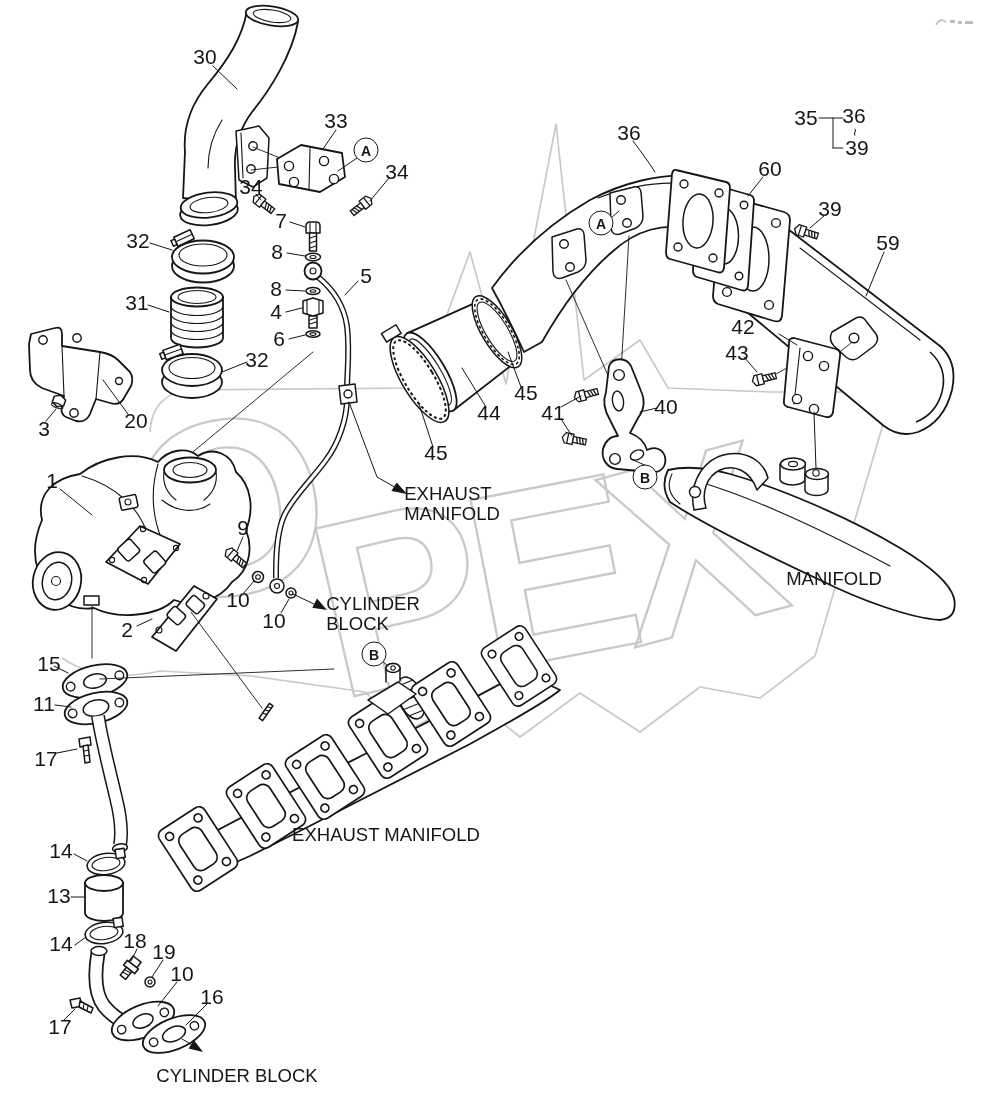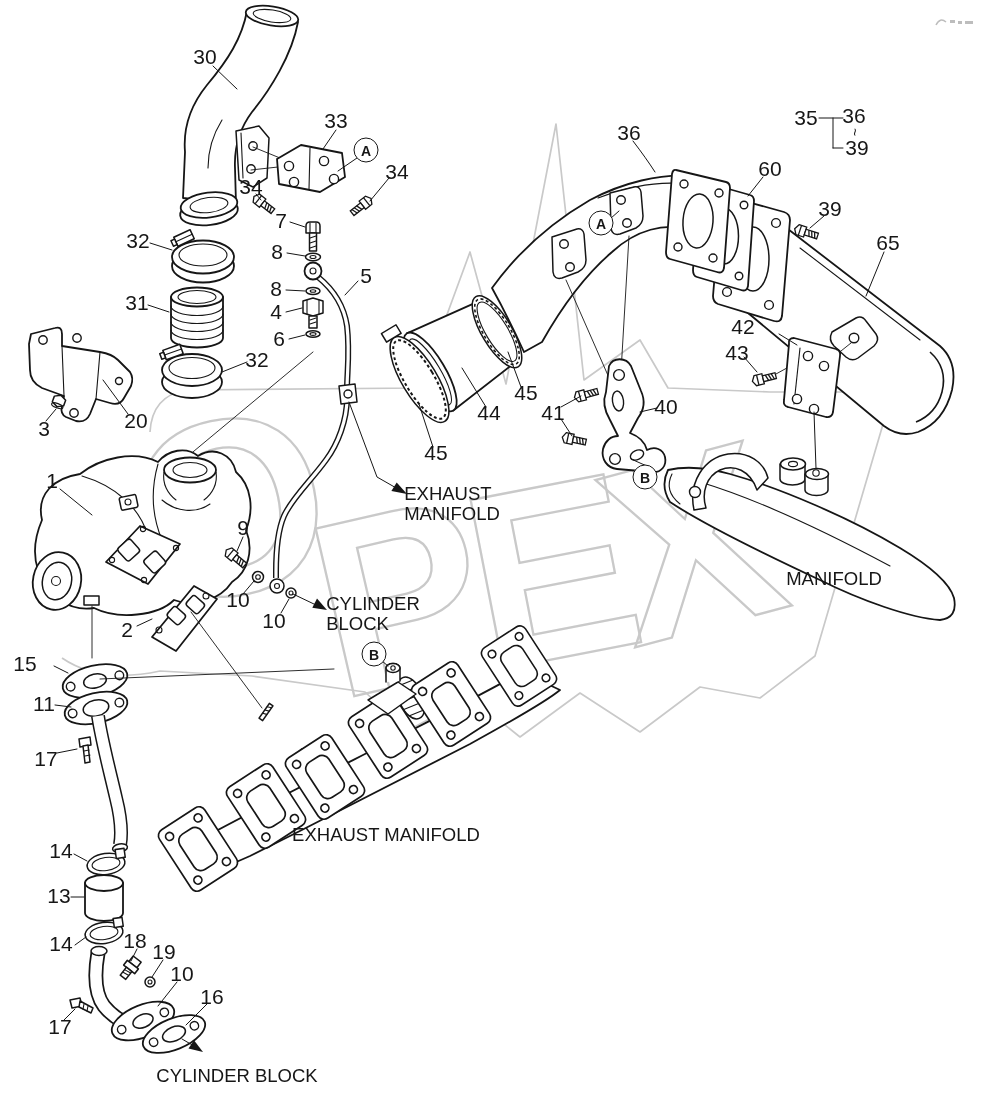--- a/index.html
+++ b/index.html
@@ -492,35 +492,35 @@
 <div class="co" style="left:138px;top:241px">32</div>
 <div class="co" style="left:137px;top:303px">31</div>
 <div class="co" style="left:257px;top:360px">32</div>
 <div class="co" style="left:44px;top:429px">3</div>
 <div class="co" style="left:136px;top:421px">20</div>
 <div class="co" style="left:52px;top:481px">1</div>
 <div class="co" style="left:127px;top:630px">2</div>
 <div class="co" style="left:243px;top:528px">9</div>
 <div class="co" style="left:238px;top:600px">10</div>
 <div class="co" style="left:274px;top:621px">10</div>
-<div class="co" style="left:25px;top:664px">15</div>
+<div class="co" style="left:49px;top:664px">15</div>
 <div class="co" style="left:44px;top:704px">11</div>
 <div class="co" style="left:46px;top:759px">17</div>
 <div class="co" style="left:61px;top:851px">14</div>
 <div class="co" style="left:59px;top:896px">13</div>
 <div class="co" style="left:61px;top:944px">14</div>
 <div class="co" style="left:135px;top:941px">18</div>
 <div class="co" style="left:164px;top:952px">19</div>
 <div class="co" style="left:182px;top:974px">10</div>
 <div class="co" style="left:212px;top:997px">16</div>
 <div class="co" style="left:60px;top:1027px">17</div>
 <div class="co" style="left:629px;top:133px">36</div>
 <div class="co" style="left:770px;top:169px">60</div>
 <div class="co" style="left:830px;top:209px">39</div>
-<div class="co" style="left:888px;top:243px">65</div>
+<div class="co" style="left:888px;top:243px">59</div>
 <div class="co" style="left:743px;top:327px">42</div>
 <div class="co" style="left:737px;top:353px">43</div>
 <div class="co" style="left:553px;top:413px">41</div>
 <div class="co" style="left:666px;top:407px">40</div>
 <div class="co" style="left:489px;top:413px">44</div>
 <div class="co" style="left:526px;top:393px">45</div>
 <div class="co" style="left:436px;top:453px">45</div>
 
 <div class="co" style="left:806px;top:118px">35</div>
 <div class="co" style="left:854px;top:116px">36</div>

